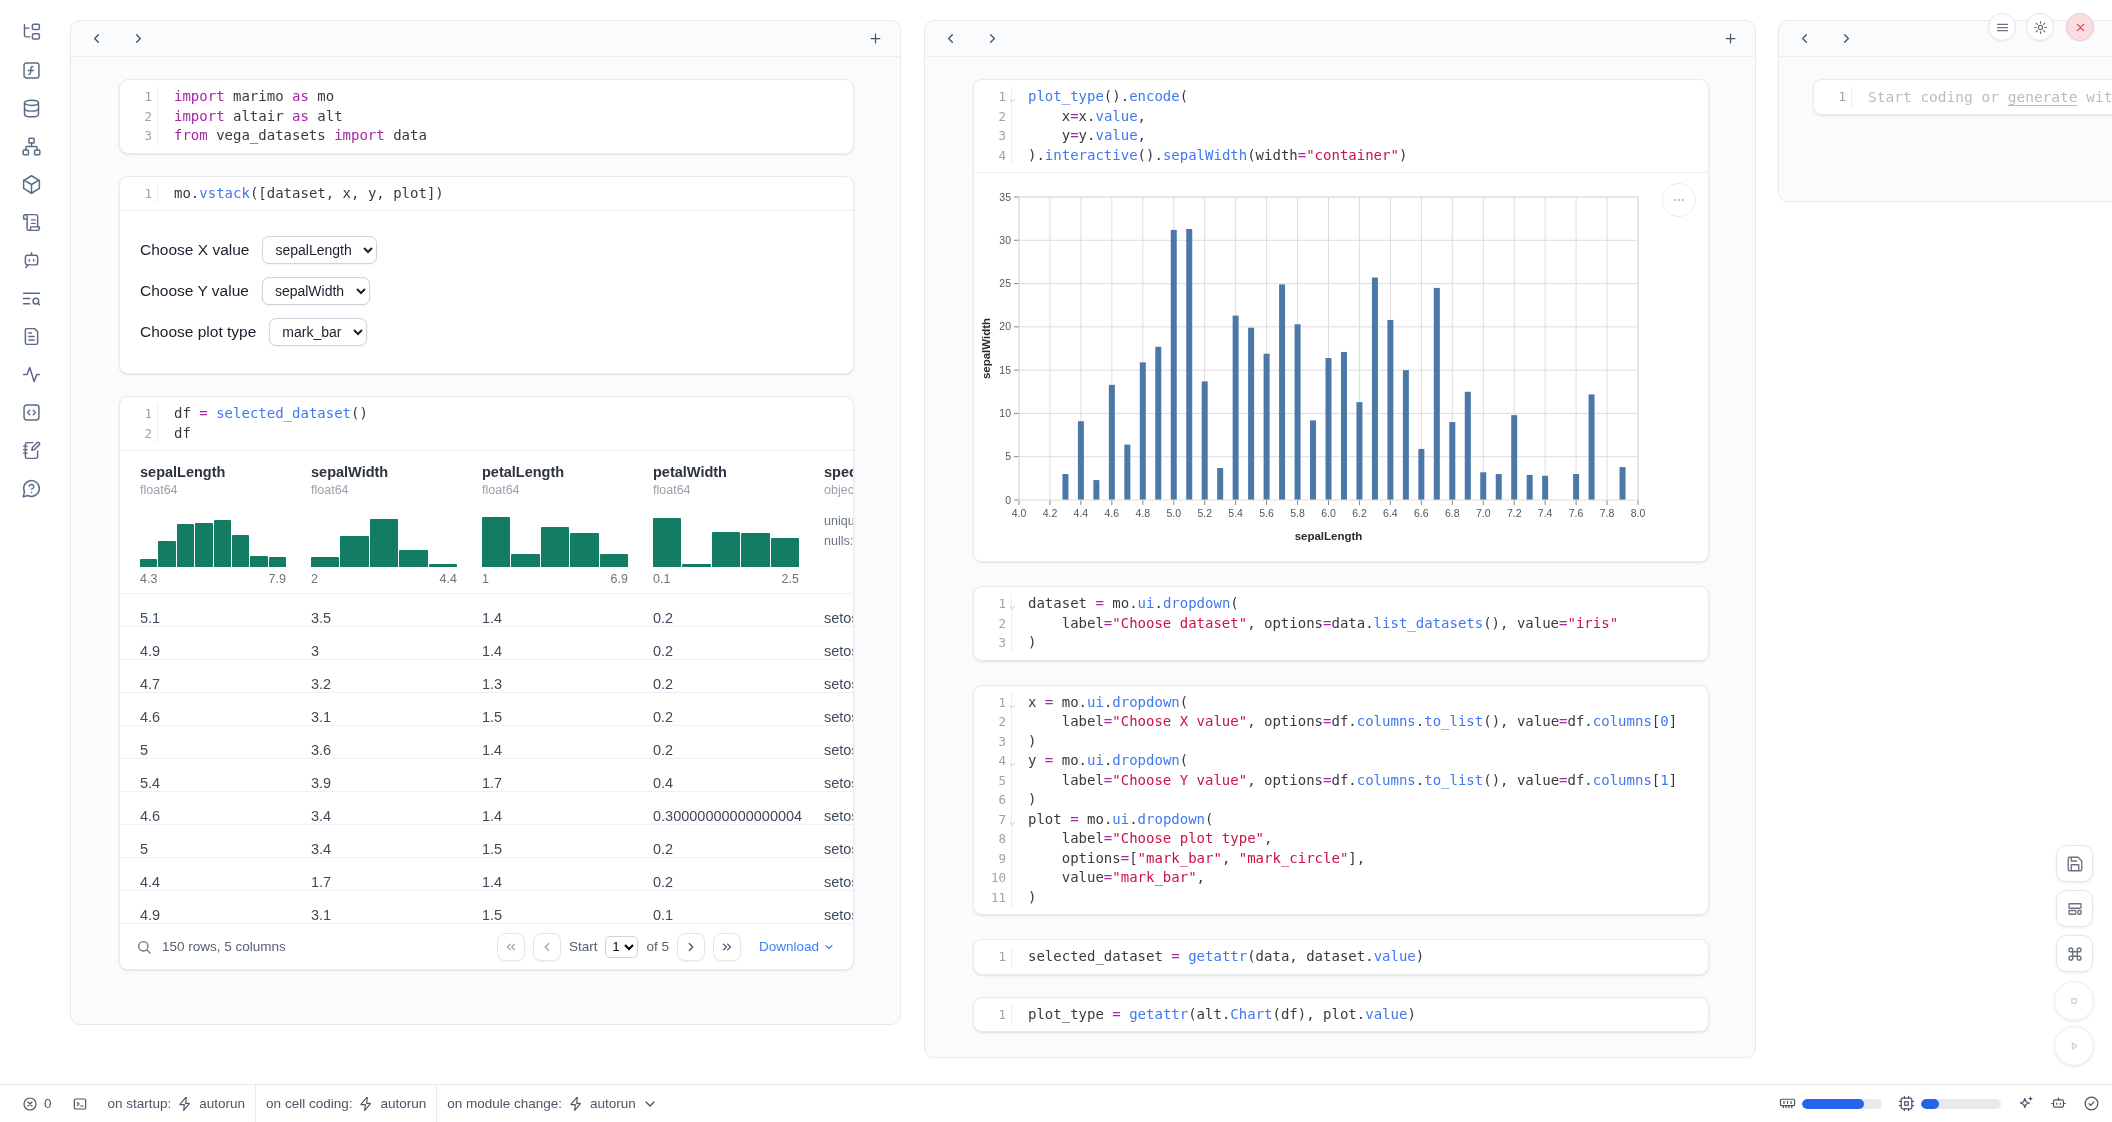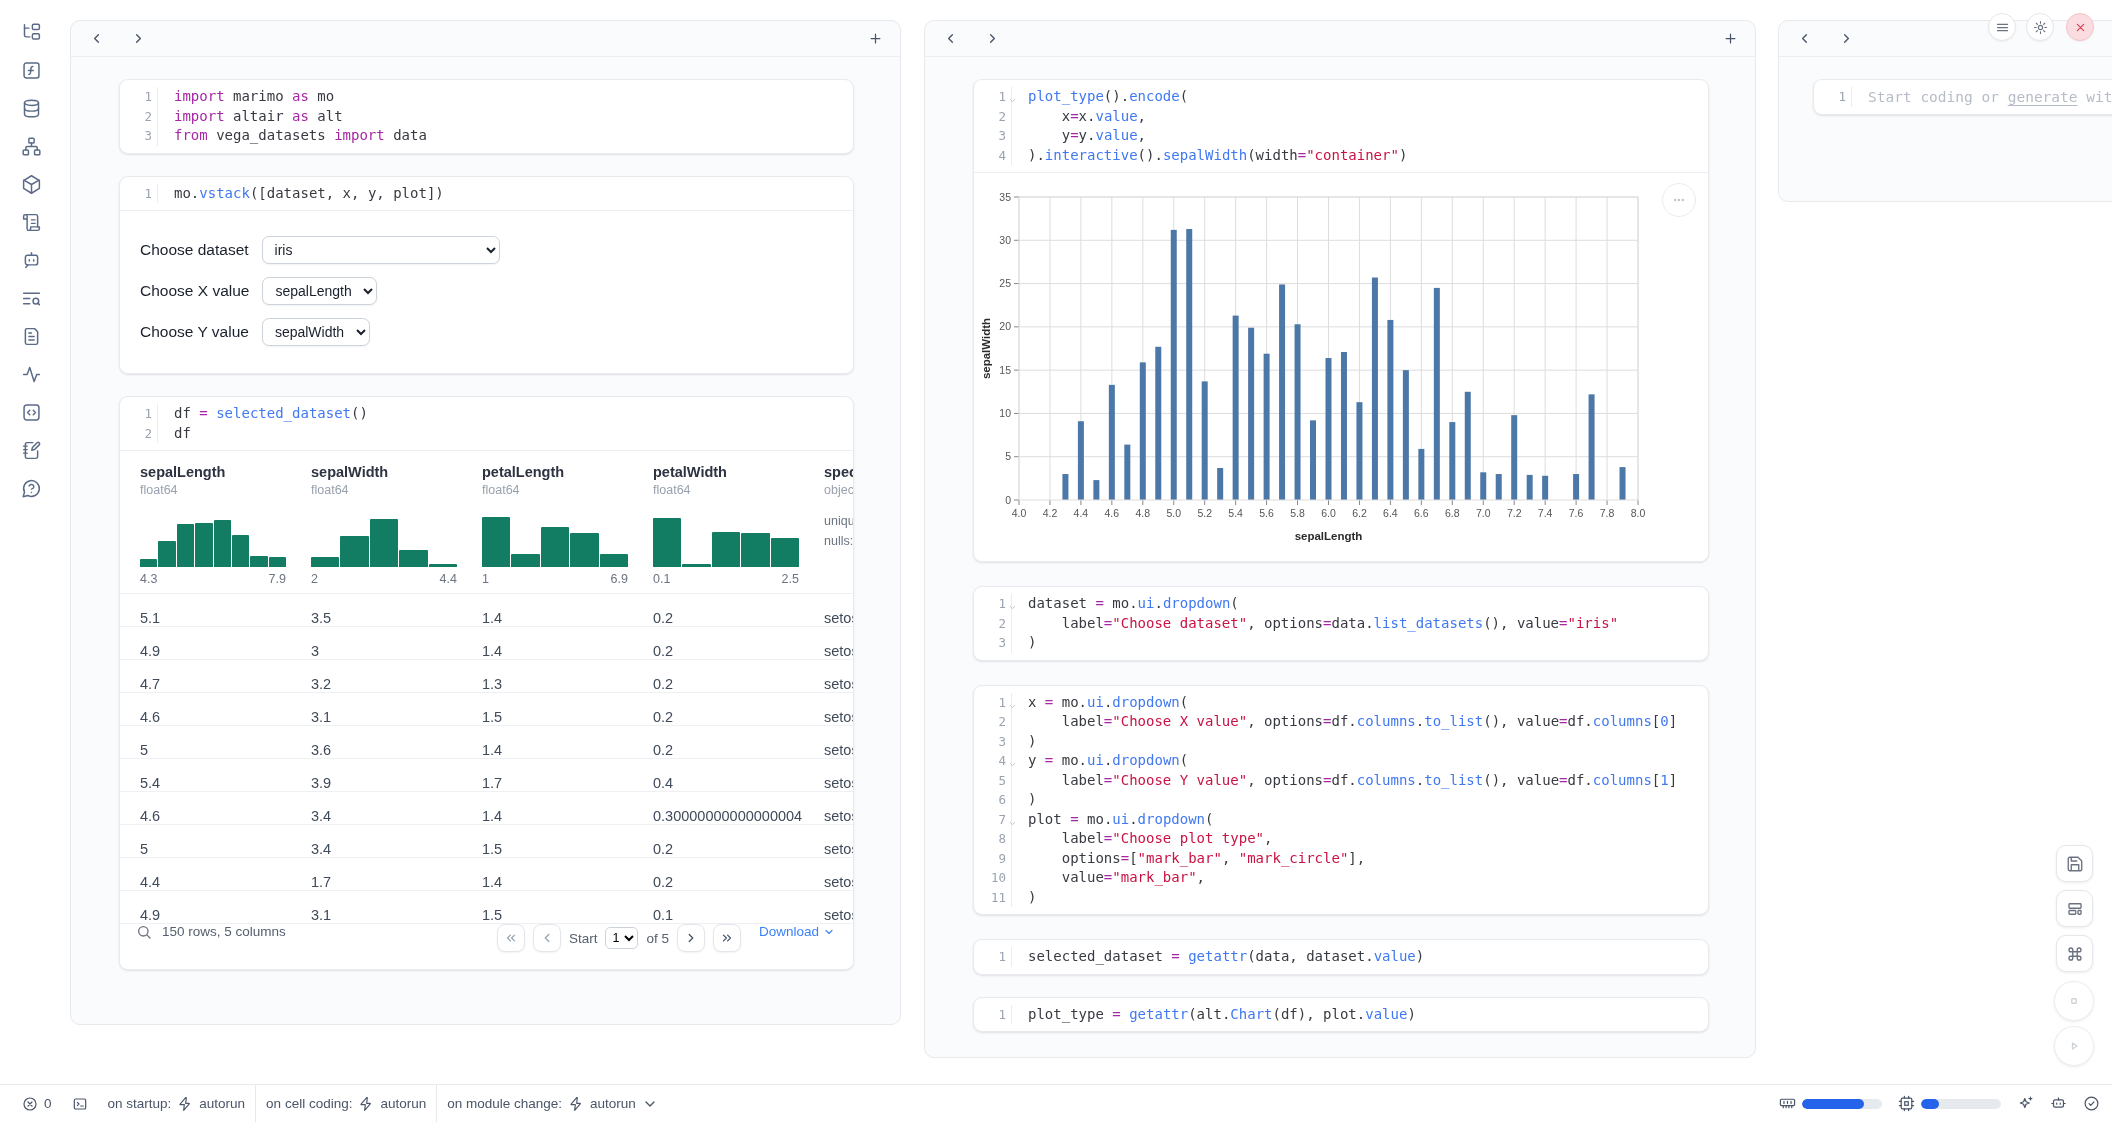--- a/index.html
+++ b/index.html
@@ -58,21 +58,21 @@
   .col-name { font-size:14.5px; font-weight:700; color:#2d3340; }
   .col-dtype { font-size:12.5px; color:#98a1ae; margin-top:3px; }
   .hist { height:60px; width:146px; margin-top:10px; display:flex; align-items:flex-end; gap:1px; }
   .hist div { flex:1; border-radius:1px 1px 0 0; }
   .hist-range { width:146px; display:flex; justify-content:space-between;
     font-size:12.5px; color:#6b7482; margin:5px 0 7px 0; }
   .col-stats { font-size:12.5px; color:#6b7482; margin-top:14px; line-height:1.6; white-space:nowrap; }
   .tbl-row { display:flex; height:33px; align-items:flex-end; border-top:1px solid #eef0f3;
     padding-left:20px; font-size:14.5px; color:#3f4a5a; }
   .tbl-row span { width:171px; flex:none; white-space:nowrap; overflow:hidden; }
-  .tbl-footer { border-top:1px solid #eef0f3; height:46px; display:flex; align-items:flex-start;
+  .tbl-footer { border-top:1px solid #eef0f3; height:46px; display:flex; align-items:center;
     padding:0 18px 0 16px; font-size:13.5px; color:#556070; gap:10px; }
   .tbl-footer .grow { flex:1; }
   .pg { display:flex; align-items:center; gap:8px; }
   .pg-btn { width:28px; height:28px; border:1px solid #e3e7ec; border-radius:8px; background:#fff;
     box-shadow:0 1px 2px rgba(0,0,0,.05); display:flex; align-items:center; justify-content:center; cursor:pointer; }
   .pg-btn svg { width:14px; height:14px; }
   .pg-dim { color:#97a3b4; } .pg-on { color:#46566e; }
   .pg select { font-size:12.5px; padding:2px 2px; border:1px solid #ccd3da; border-radius:5px; background:#fff; }
   .dl { display:flex; align-items:center; gap:4px; color:#3b82f6; cursor:pointer; margin-left:8px; }
   .dl svg { width:12px; height:12px; }
@@ -249,30 +249,30 @@
       </div>
       <div class="cell" style="margin-bottom:22px;">
         <div class="code-block">
             <div class="code-row">
               <span class="gutter">1</span>
               <span class="code-text">mo.<span class="tok-fn">vstack</span>([dataset, x, y, plot])</span>
             </div>
           </div>
         <div class="cell-output form-out" id="form-out">
             <div class="form-row">
-              <label>Choose dataset</label>
-              <select class="sel-wide"><option>iris</option></select>
-            </div>
-            <div class="form-row">
               <label>Choose X value</label>
               <select><option>sepalLength</option></select>
             </div>
             <div class="form-row">
               <label>Choose Y value</label>
               <select><option>sepalWidth</option></select>
+            </div>
+            <div class="form-row">
+              <label>Choose plot type</label>
+              <select><option>mark_bar</option></select>
             </div>
           </div>
       </div>
       <div class="cell" style="margin-bottom:0;">
         <div class="code-block">
             <div class="code-row">
               <span class="gutter">1</span>
               <span class="code-text">df <span class="tok-op">=</span> <span class="tok-fn">selected_dataset</span>()</span>
             </div>
             <div class="code-row">

